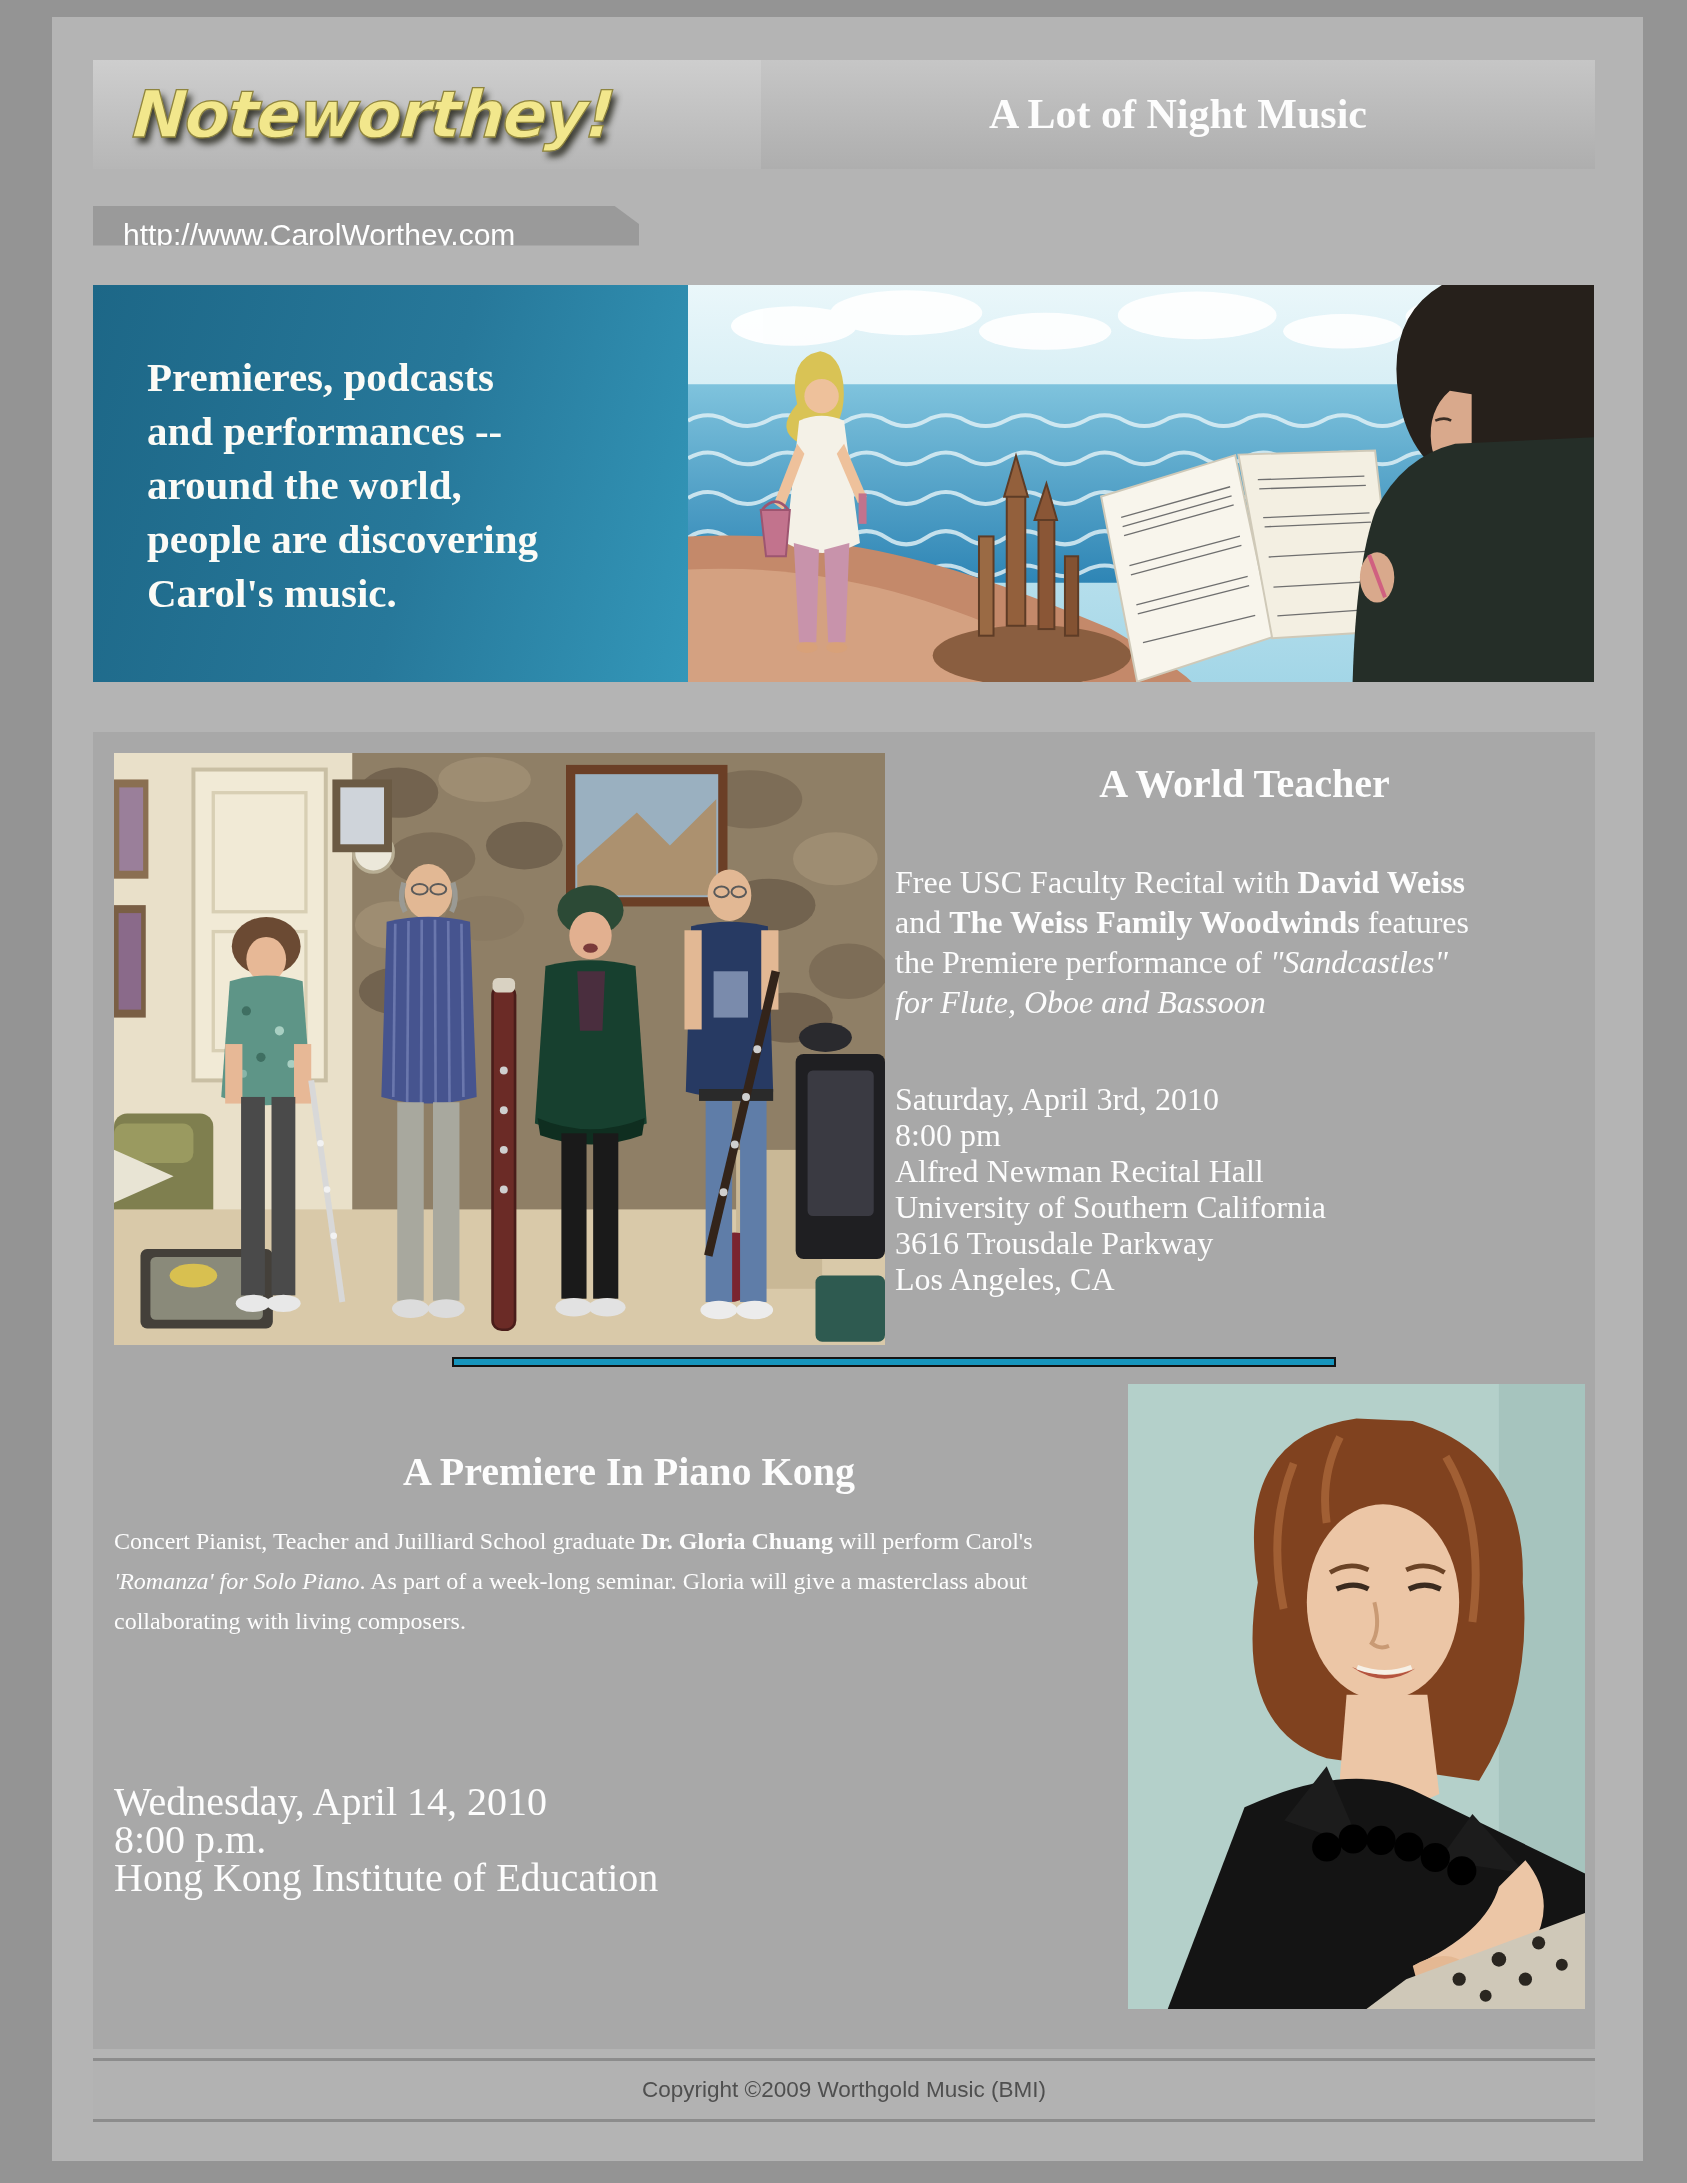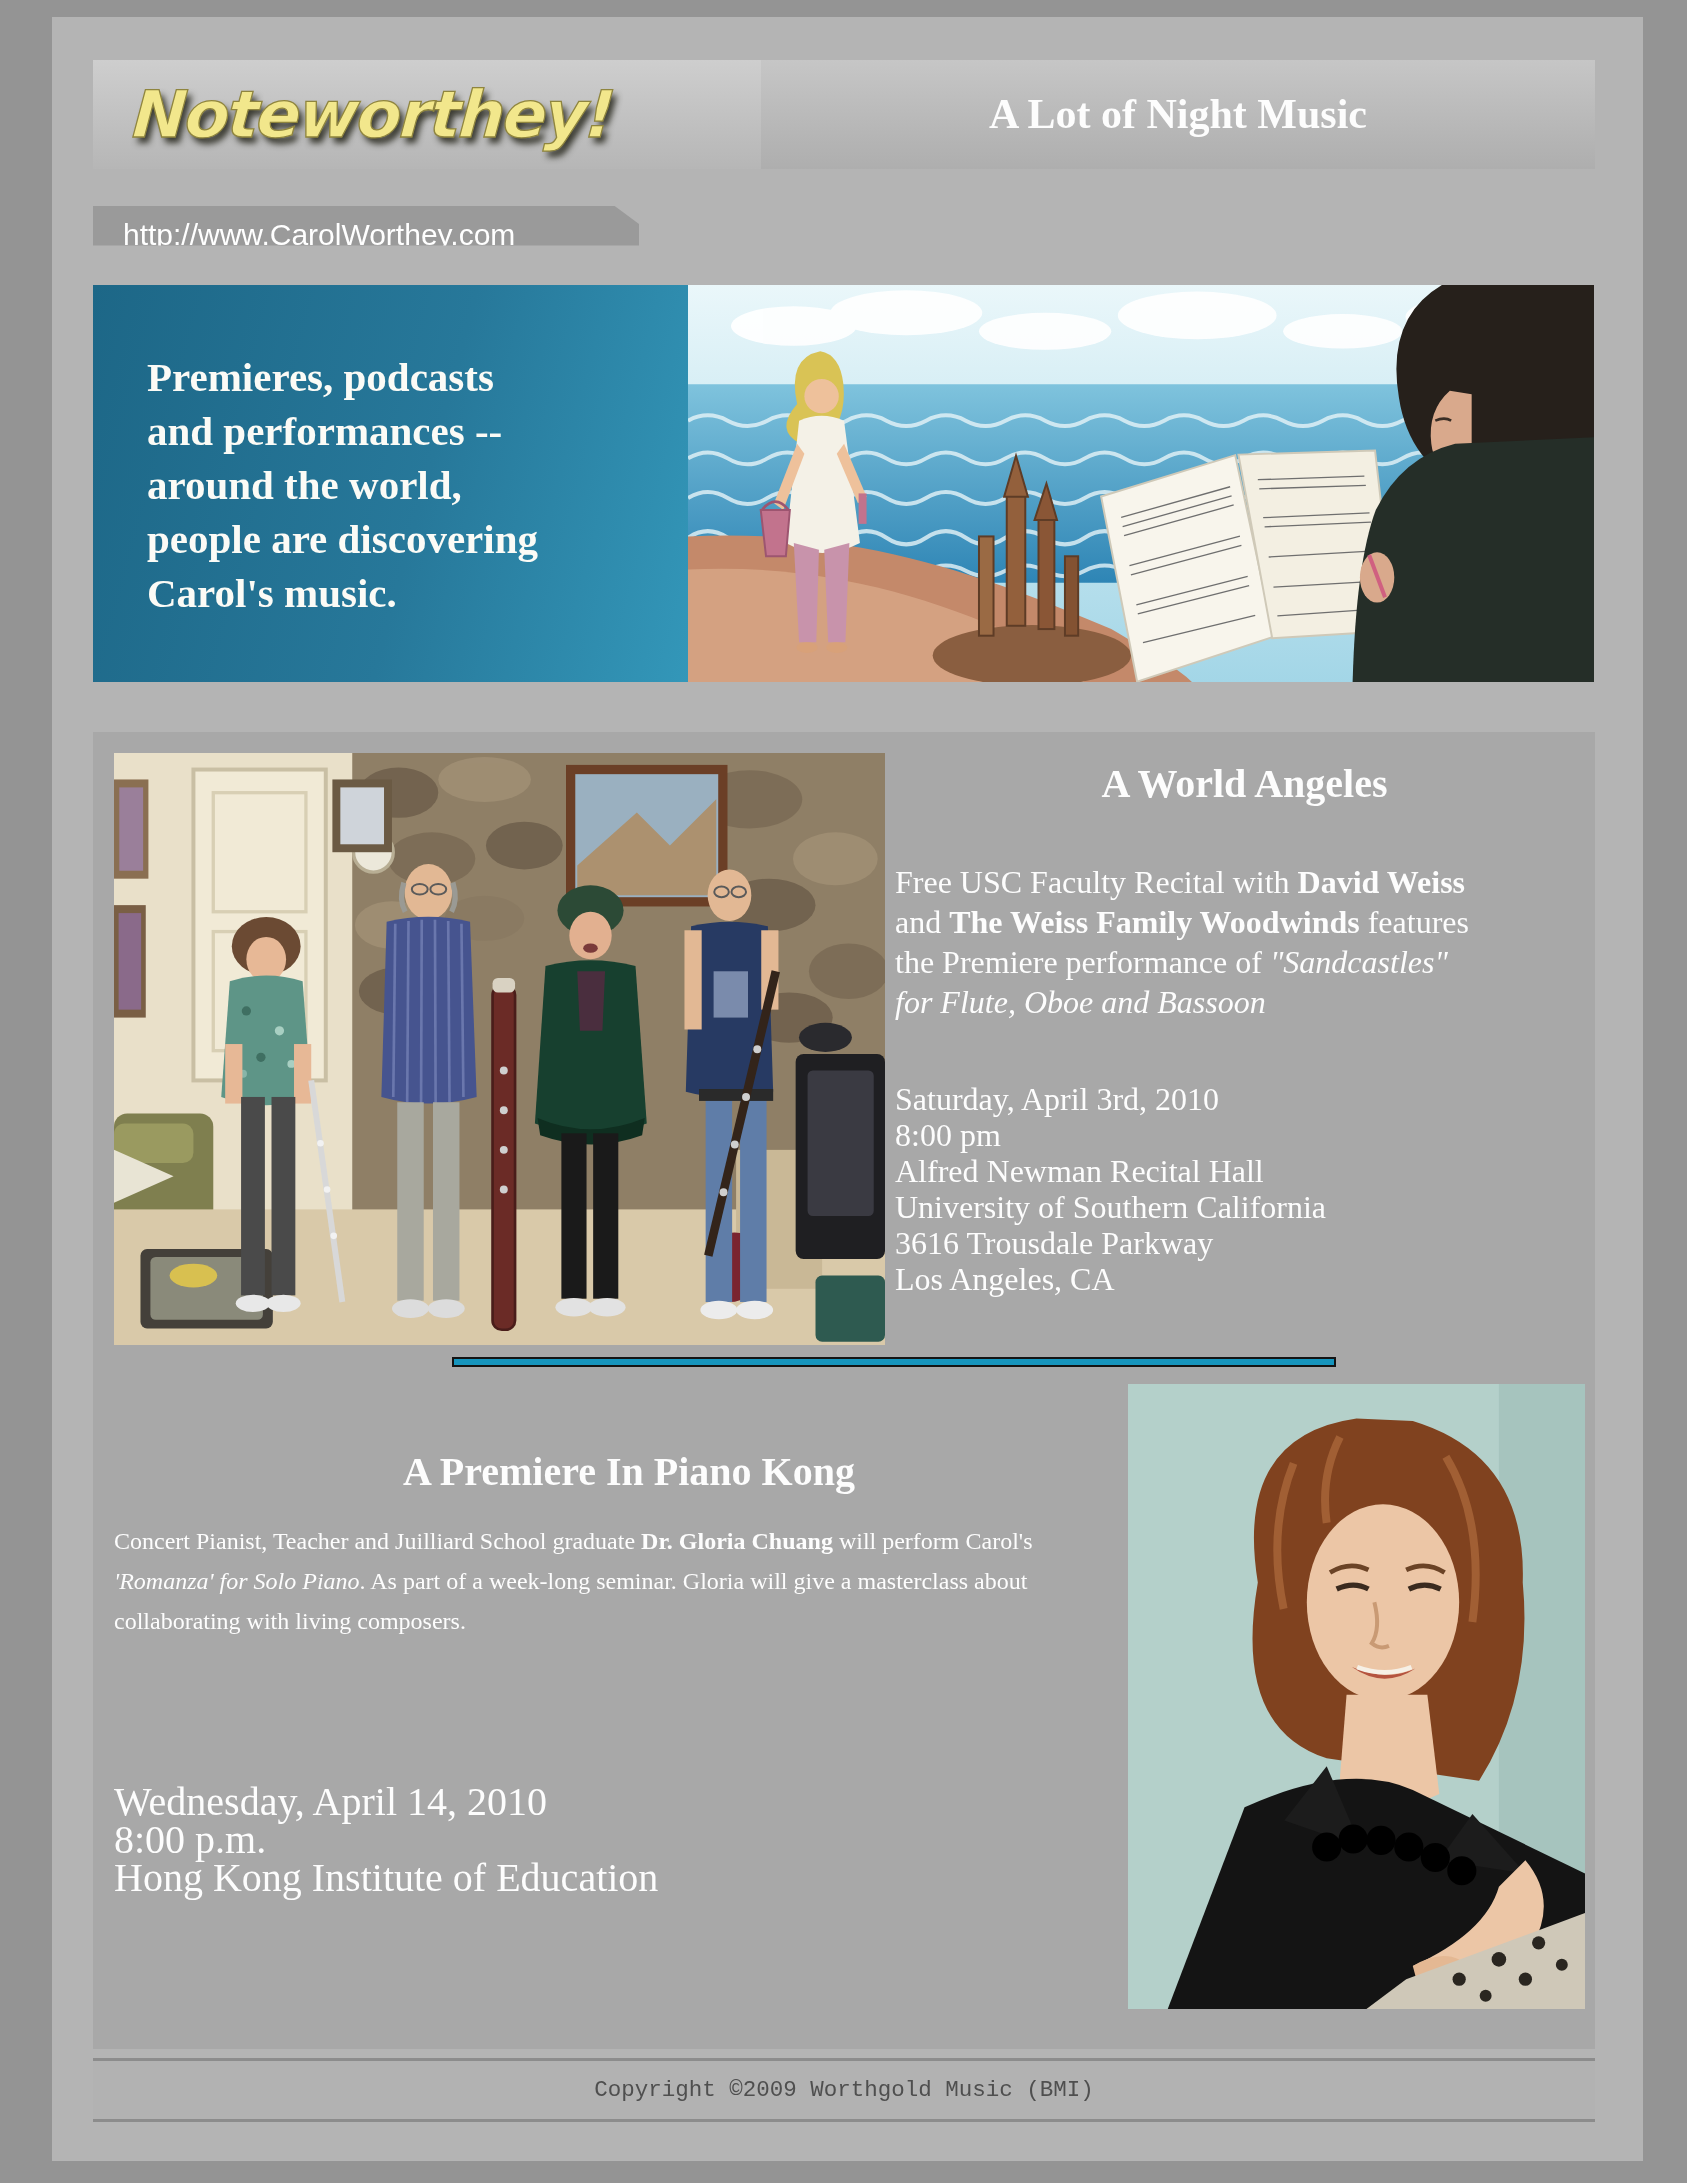--- a/index.html
+++ b/index.html
@@ -56,21 +56,21 @@
           font-size:40px;color:#fdfdfd;}
   .hk-intro{left:21px;top:789px;width:966px;font-size:24px;line-height:40px;color:#fdfdfd;}
   .hk-details{left:21px;top:1051px;width:794px;font-size:40px;line-height:38px;
           color:#fdfdfd;white-space:pre-line;}
   .gloria-photo{left:1035px;top:652px;width:457px;height:625px;}
 
   
   .footer{left:41px;top:2041px;width:1502px;height:58px;background:#b2b2b2;
           border-top:3.3px solid #8c8c8c;border-bottom:3.3px solid #8c8c8c;
           display:flex;align-items:center;justify-content:center;}
-  .footer-text{font-family:Liberation Mono, monospace;font-size:22.5px;
+  .footer-text{font-family:Liberation Sans, sans-serif;font-size:22.5px;
           color:#4f4f4f;}
 
   .rich .sg-b{font-weight:bold;}
   .rich .sg-i{font-style:italic;}
   svg{display:block;width:100%;height:100%;}
 </style>
 </head>
 <body>
 
 <div class="stage">
@@ -302,21 +302,21 @@
             <ellipse cx="968" cy="842" rx="28" ry="14" fill="#ececec"></ellipse>
             <line x1="1000" y1="330" x2="898" y2="760" stroke="#33241a" stroke-width="13"></line>
             <circle cx="972" cy="448" r="6" fill="#cfcfcf"></circle>
               <circle cx="955" cy="520" r="6" fill="#cfcfcf"></circle>
             <circle cx="938" cy="592" r="6" fill="#cfcfcf"></circle>
               <circle cx="921" cy="664" r="6" fill="#cfcfcf"></circle>
           </g>
         </svg>
       </div>
 
-      <div class="abs wp-heading">A World Angeles</div>
+      <div class="abs wp-heading">A World Teacher</div>
       <div class="abs wp-intro rich"><span class="sg-n">Free USC Faculty Recital with </span><span class="sg-b">David Weiss</span><span class="sg-n"> and </span><span class="sg-b">The Weiss Family Woodwinds</span><span class="sg-n"> features the Premiere performance of </span><span class="sg-i">"Sandcastles" for Flute, Oboe and Bassoon</span></div>
       <div class="abs wp-details">Saturday, April 3rd, 2010
 8:00 pm
 Alfred Newman Recital Hall
 University of Southern California
 3616 Trousdale Parkway
 Los Angeles, CA</div>
 
       <div class="abs divider"></div>
 

